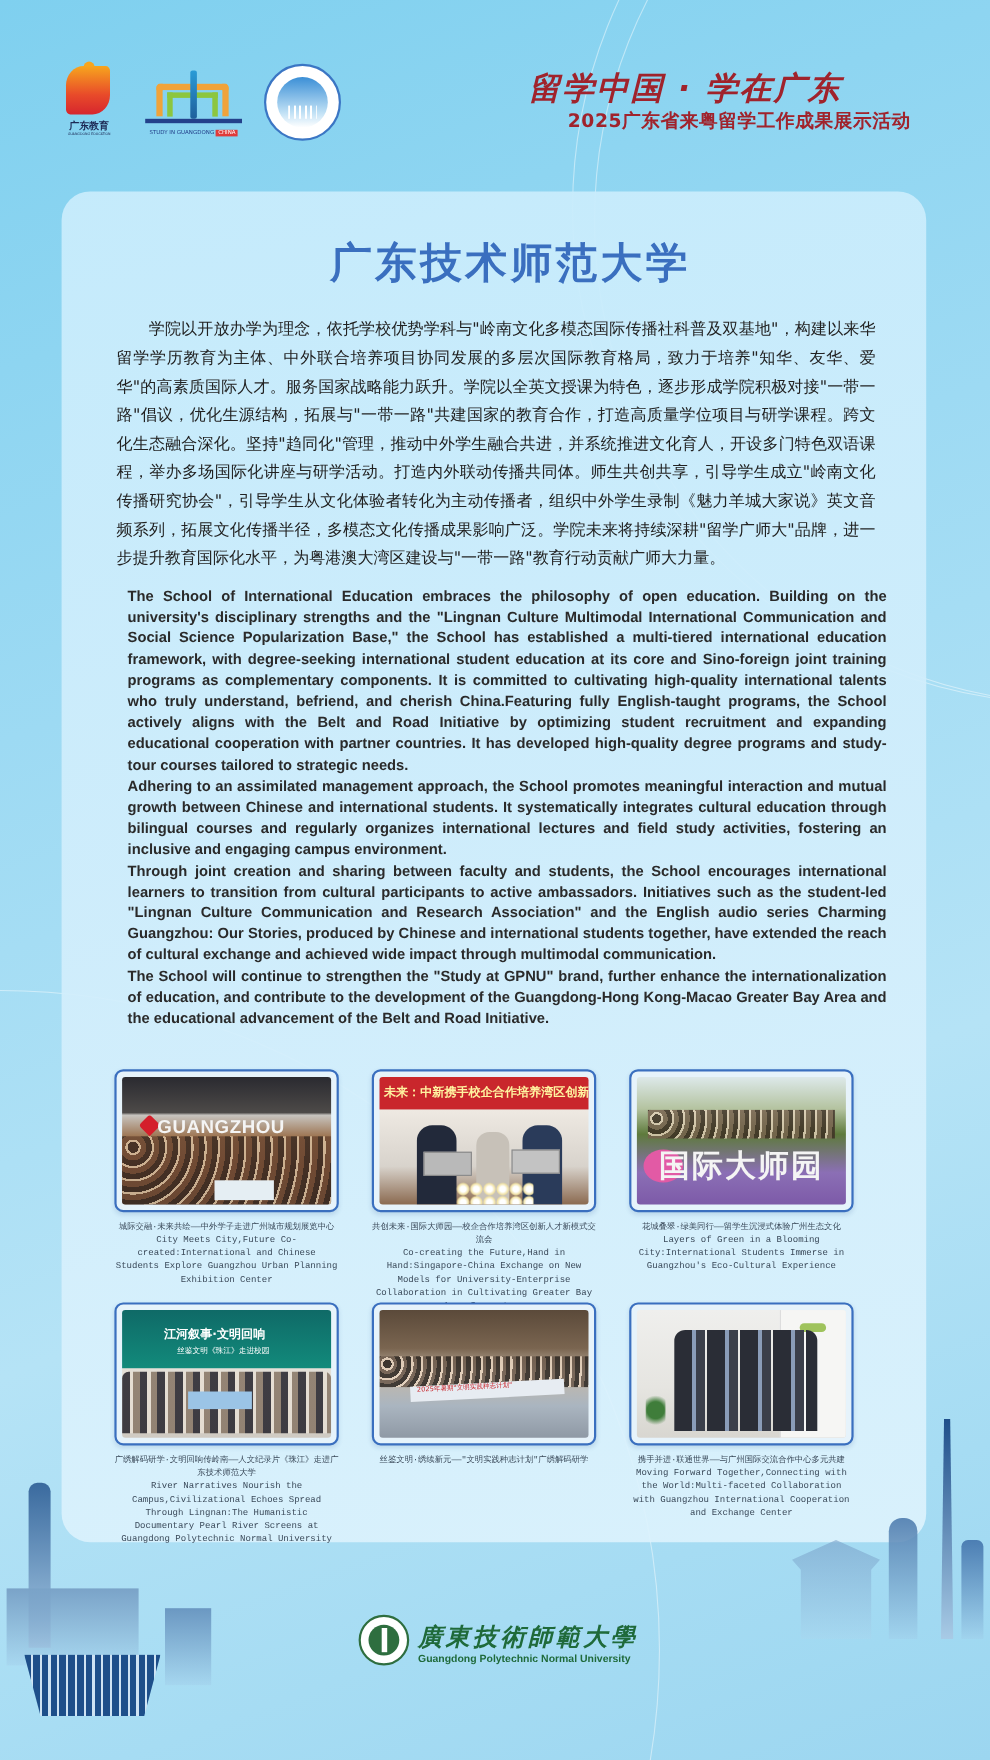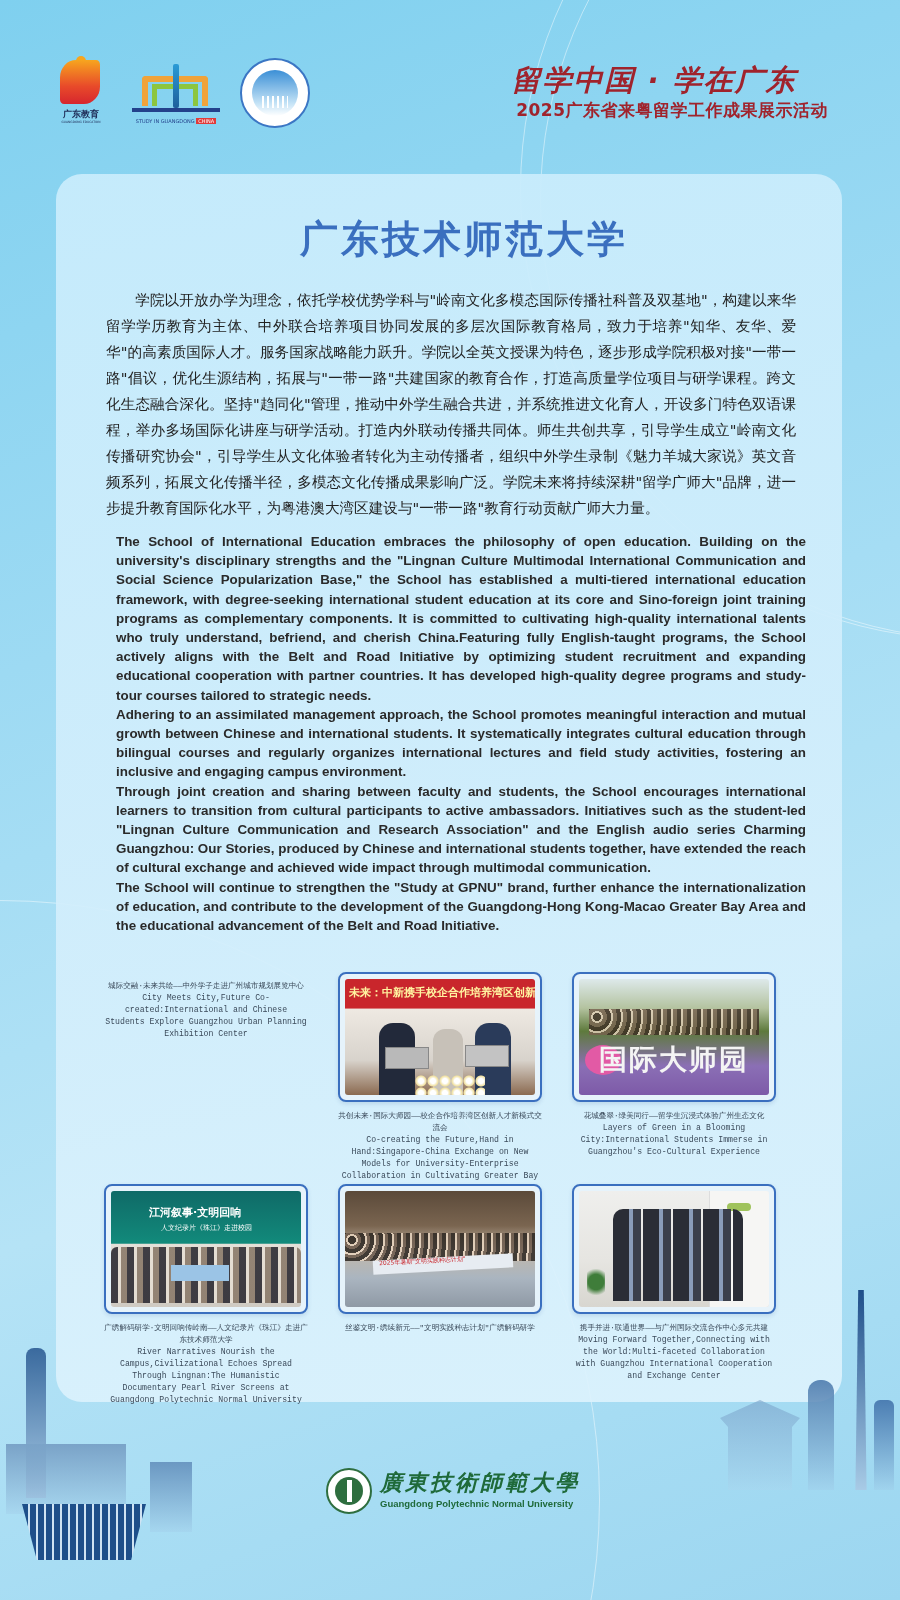--- a/index.html
+++ b/index.html
@@ -45,21 +45,21 @@
     width: 70px; height: 70px; border-radius: 50%;
     background: #fff; border: 2px solid #3b76c4; position: relative; overflow: hidden;
   }
   .logo-scut .inner {
     position: absolute; left: 10px; top: 10px; width: 46px; height: 46px; border-radius: 50%;
     background: linear-gradient(180deg, #3b8fd6 0%, #bfe0f5 70%, #ffffff 100%);
   }
   .logo-scut .cols { position: absolute; left: 20px; top: 36px; width: 26px; height: 12px;
     background: repeating-linear-gradient(90deg, #ffffff 0 2px, transparent 2px 5px); }
 
-  .slogan { position: absolute; right: 72px; top: 62px; text-align: center; color: #a0232c; }
+  .slogan { position: absolute; right: 72px; top: 62px; text-align: left; color: #a0232c; }
   .slogan .big { font-size: 29px; font-weight: bold; font-style: italic; letter-spacing: 2px; line-height: 36px; }
   .slogan .small { font-size: 17px; font-weight: bold; line-height: 24px; letter-spacing: 0.5px; margin-left: 36px; }
 
   
   .panel {
     position: absolute; left: 56px; top: 174px; width: 786px; height: 1228px;
     border-radius: 26px;
     background: linear-gradient(170deg, rgba(200,236,252,0.95) 0%, rgba(210,238,252,0.92) 50%, rgba(222,243,253,0.9) 100%);
   }
   .title {
@@ -123,21 +123,21 @@
   .scene-5 .crowd { position: absolute; left: 0; right: 0; top: 42px; height: 28px;
     background: repeating-radial-gradient(circle at 7px 7px, #2b2520 0 4px, #e8d4bf 4px 6px, #6c5a4c 6px 9px); opacity: 0.85; }
   .scene-6 { background: linear-gradient(180deg, #efefed 0%, #e6e5e1 60%, #d8d6d0 100%); }
   .scene-6 .wall { position: absolute; right: 0; top: 0; width: 60px; height: 100%; background: #f6f6f4; border-left: 1px solid #ddd; }
   .scene-6 .logo { position: absolute; right: 18px; top: 12px; width: 24px; height: 8px; background: #9fc35c; border-radius: 4px; }
   .scene-6 .people { position: absolute; left: 34px; bottom: 6px; width: 130px; height: 92px;
     background: repeating-linear-gradient(90deg, #2a2d36 0 16px, #8a9cb8 16px 20px, #3b3f4a 20px 28px, transparent 28px 30px); border-radius: 10px 10px 0 0; }
   .scene-6 .plant { position: absolute; left: 8px; bottom: 8px; width: 18px; height: 34px; background: radial-gradient(circle, #3f7d3a 40%, transparent 70%); }
 
   
-  .footer-logo { position: absolute; left: 326px; top: 1468px; display: flex; align-items: flex-start; gap: 8px; }
+  .footer-logo { position: absolute; left: 326px; top: 1468px; display: flex; align-items: flex-end; gap: 8px; }
   .footer-seal { width: 46px; height: 46px; border-radius: 50%; border: 2px solid #2e6e3f; background: #fff; position: relative; }
   .footer-seal .core { position: absolute; left: 7px; top: 7px; width: 28px; height: 28px; border-radius: 50%; background: #2e6e3f; }
   .footer-seal .tower { position: absolute; left: 19px; top: 10px; width: 5px; height: 22px; background: #fff; }
   .footer-text .cn { font-family: "DejaVu Serif", serif; font-size: 22px; font-style: italic; color: #1f6a3a; letter-spacing: 3px; font-weight: bold; }
   .footer-text .en { font-family: "Liberation Sans", sans-serif; font-size: 9.5px; color: #1f6a3a; font-weight: bold; }
 
   .skyline-left { position: absolute; left: 0; bottom: 22px; width: 210px; height: 230px; }
   .skyline-right { position: absolute; right: 0; bottom: 70px; width: 260px; height: 240px; }
   .sky-shape { position: absolute; }
 </style>
@@ -181,20 +181,28 @@
   <div class="body-text en-block">
     <p>The School of International Education embraces the philosophy of open education. Building on the university's disciplinary strengths and the "Lingnan Culture Multimodal International Communication and Social Science Popularization Base," the School has established a multi-tiered international education framework, with degree-seeking international student education at its core and Sino-foreign joint training programs as complementary components. It is committed to cultivating high-quality international talents who truly understand, befriend, and cherish China.Featuring fully English-taught programs, the School actively aligns with the Belt and Road Initiative by optimizing student recruitment and expanding educational cooperation with partner countries. It has developed high-quality degree programs and study-tour courses tailored to strategic needs.</p>
     <p>Adhering to an assimilated management approach, the School promotes meaningful interaction and mutual growth between Chinese and international students. It systematically integrates cultural education through bilingual courses and regularly organizes international lectures and field study activities, fostering an inclusive and engaging campus environment.</p>
     <p>Through joint creation and sharing between faculty and students, the School encourages international learners to transition from cultural participants to active ambassadors. Initiatives such as the student-led "Lingnan Culture Communication and Research Association" and the English audio series Charming Guangzhou: Our Stories, produced by Chinese and international students together, have extended the reach of cultural exchange and achieved wide impact through multimodal communication.</p>
     <p>The School will continue to strengthen the "Study at GPNU" brand, further enhance the internationalization of education, and contribute to the development of the Guangdong-Hong Kong-Macao Greater Bay Area and the educational advancement of the Belt and Road Initiative.</p>
   </div>
 
   <div class="photos">
 
     <div class="photo-card" style="left:0; top:0;">
+      <div class="photo-frame">
+        <div class="photo-img scene-1">
+          <div class="heart"></div>
+          <div class="sign">GUANGZHOU</div>
+          <div class="crowd"></div>
+          <div class="banner"></div>
+        </div>
+      </div>
       <div class="caption">
         <div class="cn">城际交融·未来共绘——中外学子走进广州城市规划展览中心</div>
         <div class="en">City Meets City,Future Co-created:International and Chinese Students Explore Guangzhou Urban Planning Exhibition Center</div>
       </div>
     </div>
 
     <div class="photo-card" style="left:234px; top:0;">
       <div class="photo-frame">
         <div class="photo-img scene-2">
           <div class="bannertext">未来：中新携手校企合作培养湾区创新人才新模式交</div>
@@ -223,21 +231,21 @@
       <div class="caption">
         <div class="cn">花城叠翠·绿美同行——留学生沉浸式体验广州生态文化</div>
         <div class="en">Layers of Green in a Blooming City:International Students Immerse in Guangzhou's Eco-Cultural Experience</div>
       </div>
     </div>
 
     <div class="photo-card" style="left:0; top:212px;">
       <div class="photo-frame">
         <div class="photo-img scene-4">
           <div class="head">江河叙事·文明回响</div>
-          <div class="head2">人文纪录片《珠江》走进校园</div>
+          <div class="head2">丝鉴文明《珠江》走进校园</div>
           <div class="people"></div>
           <div class="banner"></div>
         </div>
       </div>
       <div class="caption">
         <div class="cn">广绣解码研学·文明回响传岭南——人文纪录片《珠江》走进广东技术师范大学</div>
         <div class="en">River Narratives Nourish the Campus,Civilizational Echoes Spread Through Lingnan:The Humanistic Documentary Pearl River Screens at Guangdong Polytechnic Normal University</div>
       </div>
     </div>
 

